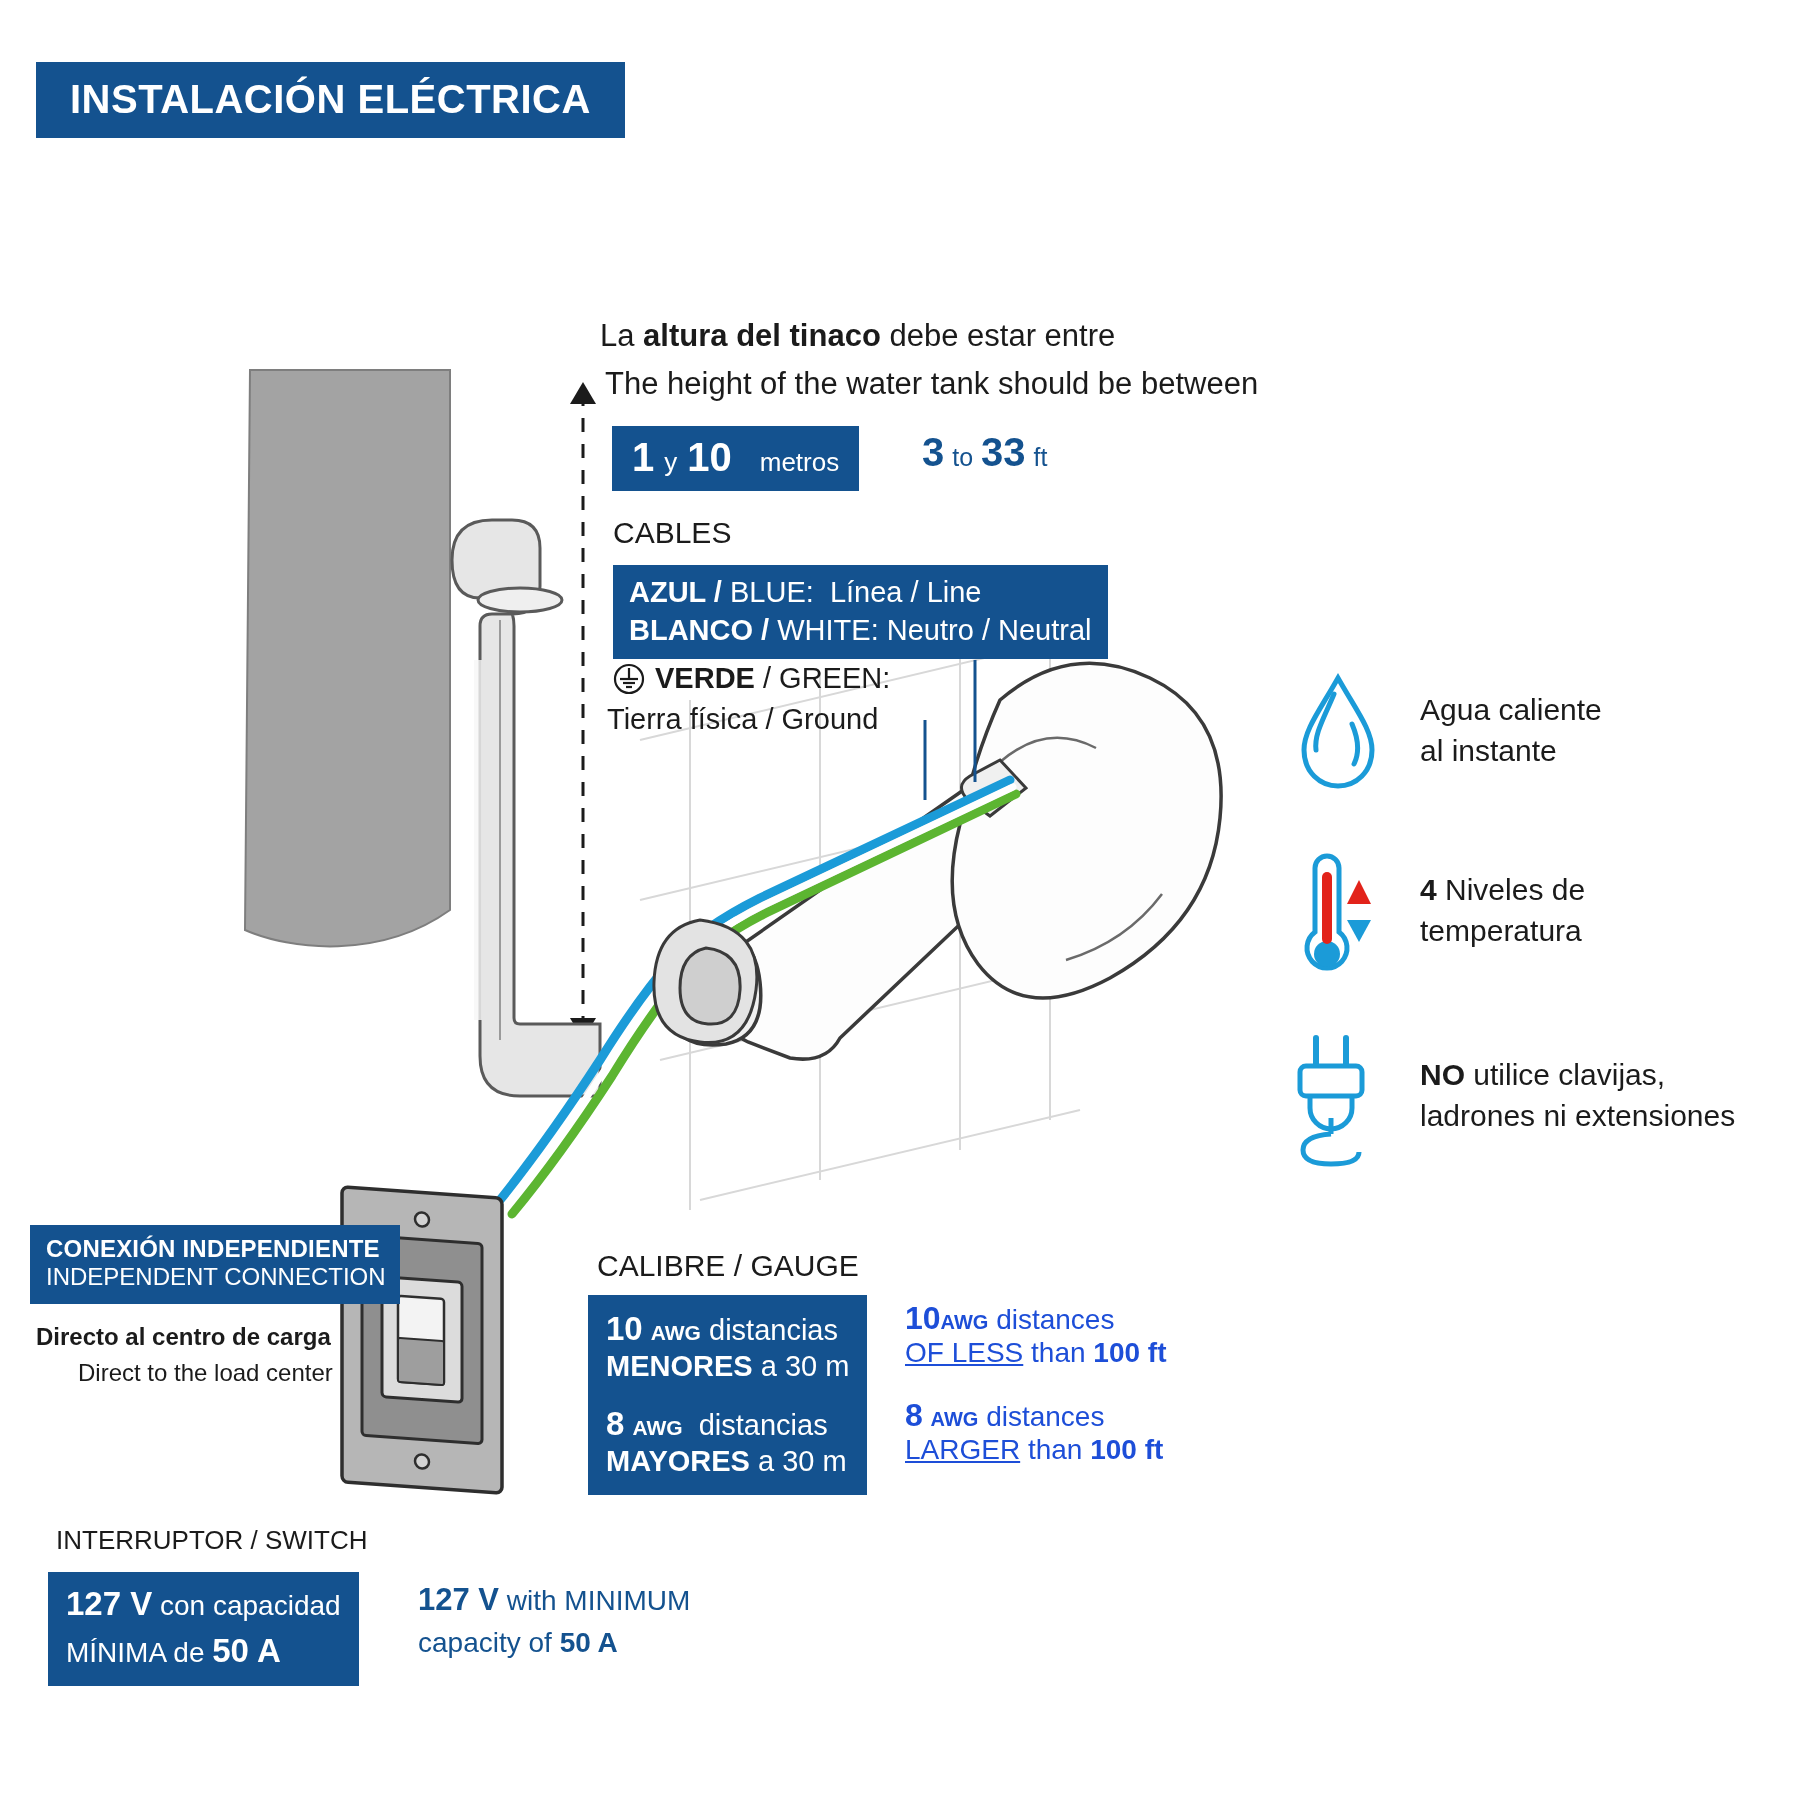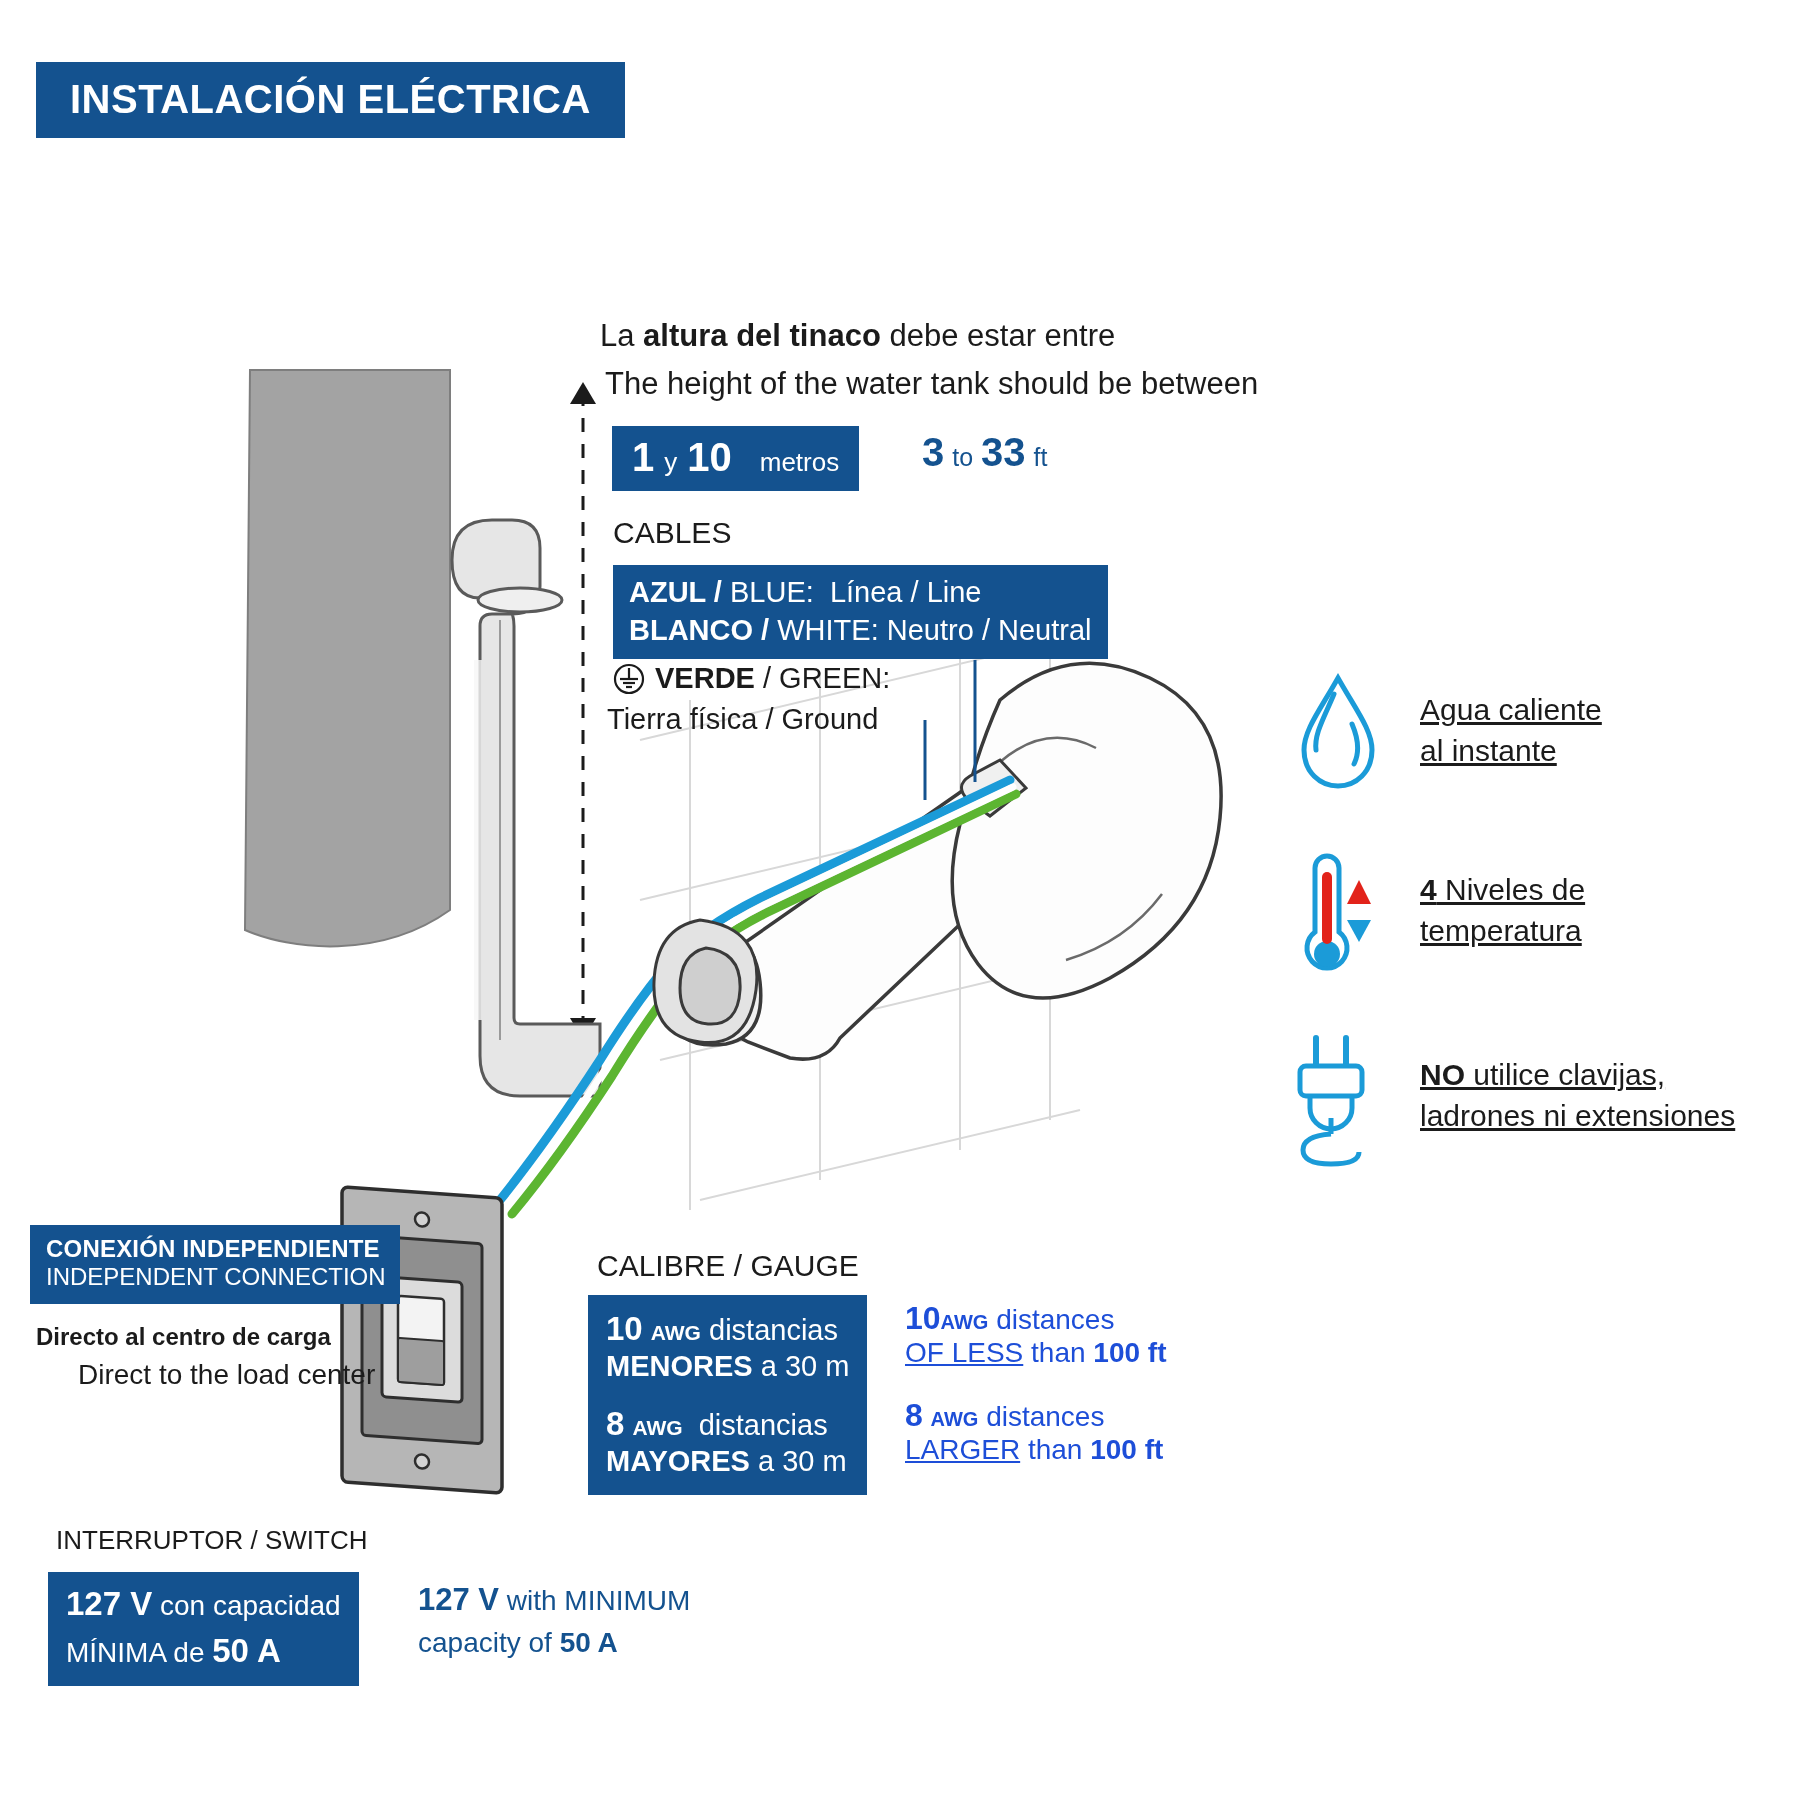--- a/index.html
+++ b/index.html
@@ -99,21 +99,20 @@
     font-size: 29px;
     white-space: nowrap;
   }
   #ground-symbol { left: 612px; top: 662px; }
 
   
   .feature-text {
     font-size: 30px;
     line-height: 1.35;
     white-space: nowrap;
-    text-decoration: underline;
   }
   #feat-1-text { left: 1420px; top: 690px; }
   #feat-2-text { left: 1420px; top: 870px; }
   #feat-3-text { left: 1420px; top: 1055px; }
   .feature-text b { font-weight: 700; }
 
   
   #indep-box {
     left: 30px; top: 1225px;
     padding: 10px 14px 12px 16px;
@@ -123,21 +122,21 @@
   #indep-box .l1 { font-weight: 700; letter-spacing: .2px; }
   #indep-box .l2 { font-weight: 400; }
   #indep-sub1 {
     left: 36px; top: 1323px;
     font-size: 24px;
     font-weight: 700;
     white-space: nowrap;
   }
   #indep-sub2 {
     left: 78px; top: 1359px;
-    font-size: 28px;
+    font-size: 24px;
     white-space: nowrap;
   }
 
   
   #gauge-label {
     left: 597px; top: 1249px;
     font-size: 30px;
   }
   #gauge-box-es {
     left: 588px; top: 1295px;

